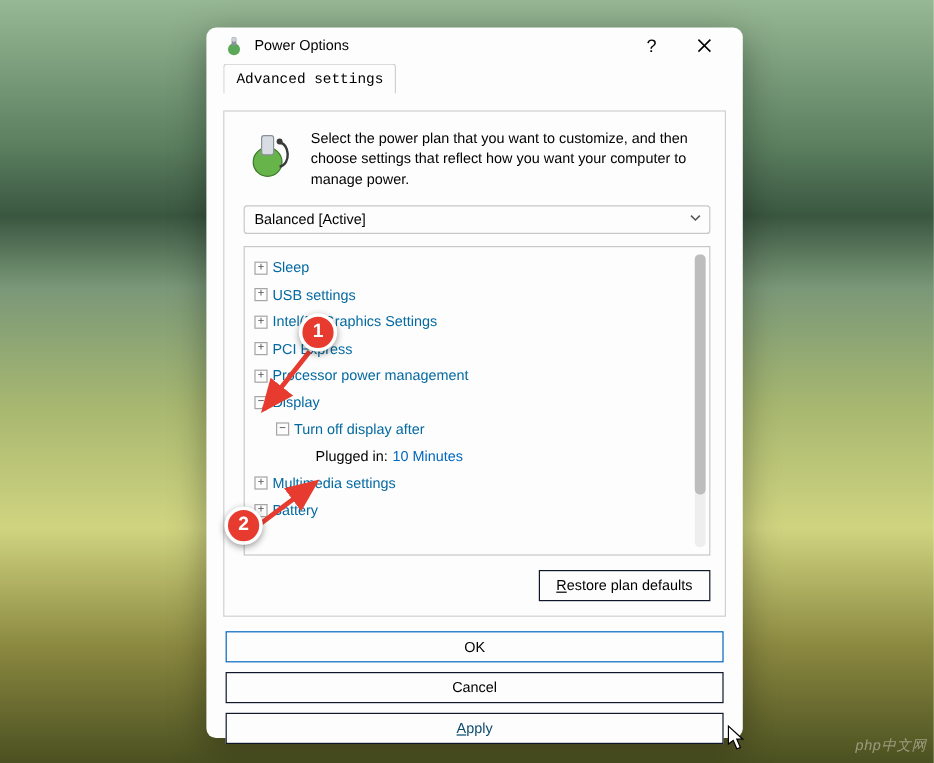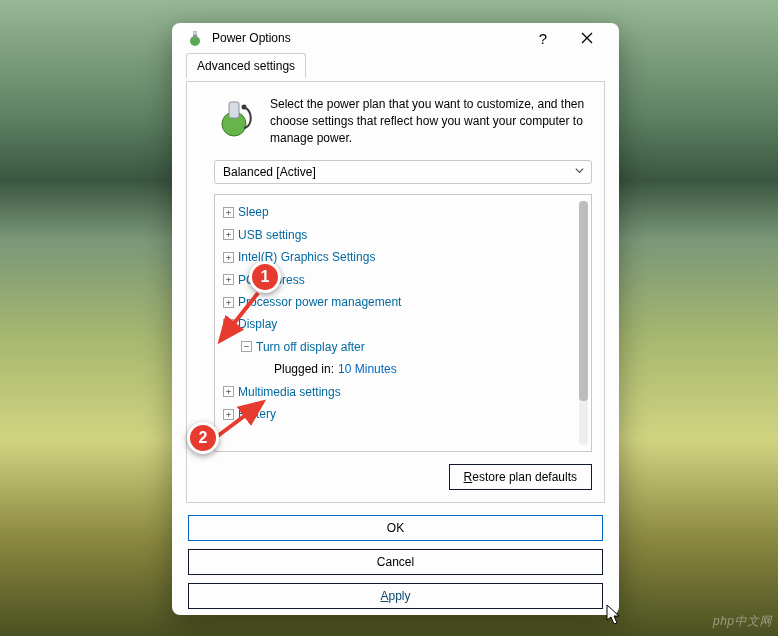--- a/index.html
+++ b/index.html
@@ -49,35 +49,36 @@
   .titlebar .close svg { width: 12px; height: 12px; }
 
   .tabs {
     margin: 0 14px;
     position: relative;
   }
   .tab-strip {
     display: flex;
     position: relative;
     z-index: 2;
+    font-family: Liberation Mono, monospace;
   }
   .tab {
     padding: 5px 10px 5px 10px;
     font-size: 12px;
     border: 1px solid #d0d0d0;
     border-bottom: none;
     border-radius: 3px 3px 0 0;
     background: #fdfdfd;
     margin-bottom: -1px;
   }
   .tab-panel {
     border: 1px solid #d0d0d0;
     border-top: 1px solid #d0d0d0;
-    margin-top: 4px;
-    padding: 14px 12px 12px 27px;
+    margin-top: 15px;
+    padding: 14px 12px 12px 16px;
     background: #fdfdfd;
   }
   .intro {
     display: flex; gap: 14px;
     align-items: flex-start;
     margin-bottom: 14px;
   }
   .intro .power-icon svg { width: 42px; height: 42px; }
   .intro-text { font-size: 12px; color: #000; line-height: 1.4; }
 

